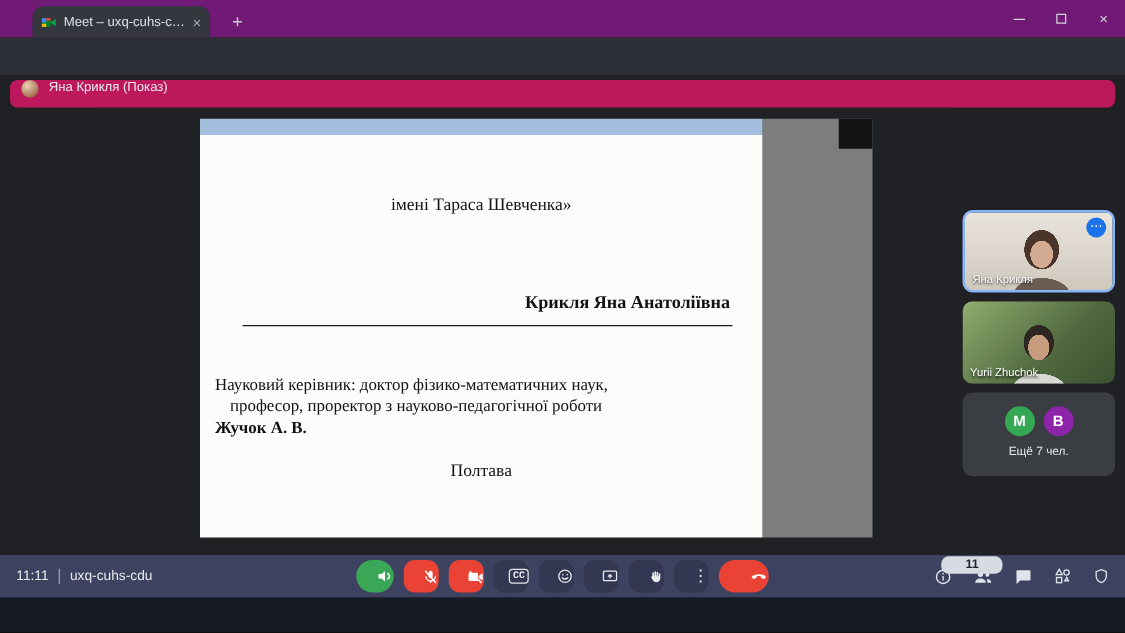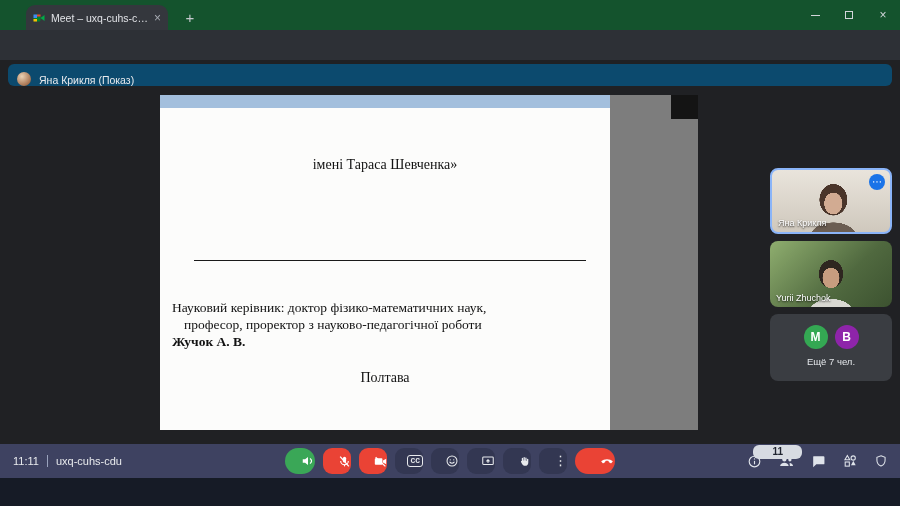--- a/index.html
+++ b/index.html
@@ -2,21 +2,21 @@
 <html><head>
 <meta charset="utf-8">
 <style>
   *{box-sizing:border-box;margin:0;padding:0;}
   html,body{background:#000;}
   body{font-family:"Liberation Sans",sans-serif;-webkit-font-smoothing:antialiased;}
   .screen{position:relative;width:900px;height:506px;background:#202124;overflow:hidden;}
   .ic svg{display:block;}
 
   
-  .tabstrip{position:absolute;left:0;top:0;width:900px;height:30px;background:#14532d;}
+  .tabstrip{position:absolute;left:0;top:0;width:900px;height:30px;background:#701a75;}
   .tab{position:absolute;left:26px;top:5px;width:142px;height:25px;background:#34373d;border-radius:9px 9px 0 0;display:flex;align-items:center;padding:0 7px;gap:6px;}
   .favicon{width:12px;height:12px;flex:0 0 auto;}
   .tab-title{font-size:10.5px;color:#e0e2e6;white-space:nowrap;overflow:hidden;text-overflow:ellipsis;flex:1;}
   .tab-close{font-size:12px;line-height:1;color:#a7abb2;}
   .newtab{position:absolute;left:178px;top:5px;width:24px;height:24px;color:#c6c9ce;font-size:15px;display:flex;align-items:center;justify-content:center;}
   .wincontrols{position:absolute;right:0;top:0;height:30px;display:flex;}
   .winbtn{width:34px;height:30px;display:flex;align-items:center;justify-content:center;color:#d2d5da;font-size:12px;}
   .win-min-glyph{display:block;width:9px;border-top:1.2px solid #d2d5da;}
   .win-max-glyph{display:block;width:8px;height:8px;border:1.2px solid #d2d5da;}
 
@@ -28,21 +28,21 @@
   .url{font-size:11px;color:#e4e6ea;flex:1;white-space:nowrap;overflow:hidden;}
   .omni-right{display:flex;align-items:center;gap:10px;color:#c7cbd1;}
   .ext1{position:absolute;left:780px;top:37px;width:15px;height:15px;border-radius:3px;background:#175ddc;color:#fff;font-size:9px;font-weight:bold;display:flex;align-items:center;justify-content:center;}
   .ext2{position:absolute;left:802px;top:37px;width:15px;height:15px;border-radius:3px;background:#5b5f66;}
   .ext2::after{content:"";display:block;width:7px;height:7px;margin:4px;border-radius:2px;background:#c9cdd3;}
   .sidepanel{position:absolute;left:824px;top:37px;color:#c7cbd1;}
   .prof-avatar{position:absolute;left:846px;top:35px;width:19px;height:19px;border-radius:50%;background:radial-gradient(circle at 35% 32%,#e8c9a8,#9c6b4e 70%,#5d3c28);}
   .kebab{position:absolute;left:874px;top:34px;width:16px;height:22px;color:#c7cbd1;font-size:13px;text-align:center;line-height:22px;}
 
   
-  .banner{position:absolute;left:8px;top:64px;width:884px;height:22px;background:#0c4a6e;border-radius:6px;display:flex;align-items:flex-end;padding:0 9px;gap:8px;}
+  .banner{position:absolute;left:8px;top:64px;width:884px;height:22px;background:#be185d;border-radius:6px;display:flex;align-items:flex-start;padding:0 9px;gap:8px;}
   .banner-avatar{width:14px;height:14px;border-radius:50%;background:radial-gradient(circle at 35% 32%,#ecd2b4,#a5714f 72%,#4a3322);flex:0 0 auto;}
   .banner-label{font-size:10.5px;color:#e8eaed;}
 
   .slide-topbar{position:absolute;left:160px;top:95px;width:450px;height:13px;background:#a3bfdd;}
   .share-gray{position:absolute;left:610px;top:95px;width:88px;height:335px;background:#7d7d7d;}
   .share-black{position:absolute;left:671px;top:95px;width:27px;height:24px;background:#141414;}
   .slide{position:absolute;left:160px;top:108px;width:450px;height:322px;background:#fcfcfb;font-family:"Liberation Serif",serif;color:#121212;}
   .s-uni1{position:absolute;top:30px;left:0;right:0;text-align:center;font-size:14px;}
   .s-uni2{position:absolute;top:49px;left:0;right:0;text-align:center;font-size:14px;}
   .s-title{position:absolute;top:92px;left:0;right:0;text-align:center;font-size:14px;font-weight:bold;color:#1e5fb4;}
@@ -184,20 +184,21 @@
   <div class="banner">
     <span class="banner-avatar"></span>
     <span class="banner-label">Яна Крикля (Показ)</span>
   </div>
 
   <div class="share-gray"></div>
   <div class="share-black"></div>
   <div class="slide-topbar"></div>
   <div class="slide">
     <div class="s-uni2">імені Тараса Шевченка»</div>
+    <div class="s-author">Крикля Яна Анатоліївна</div>
     <div class="s-rule"></div>
     <div class="s-adv1">Науковий керівник: доктор фізико-математичних наук,</div>
     <div class="s-adv2">професор, проректор з науково-педагогічної роботи</div>
     <div class="s-advname">Жучок А. В.</div>
     <div class="s-city">Полтава</div>
   </div>
 
 
   <div class="tile t2">
     <span class="tile-opts">⋯</span>

